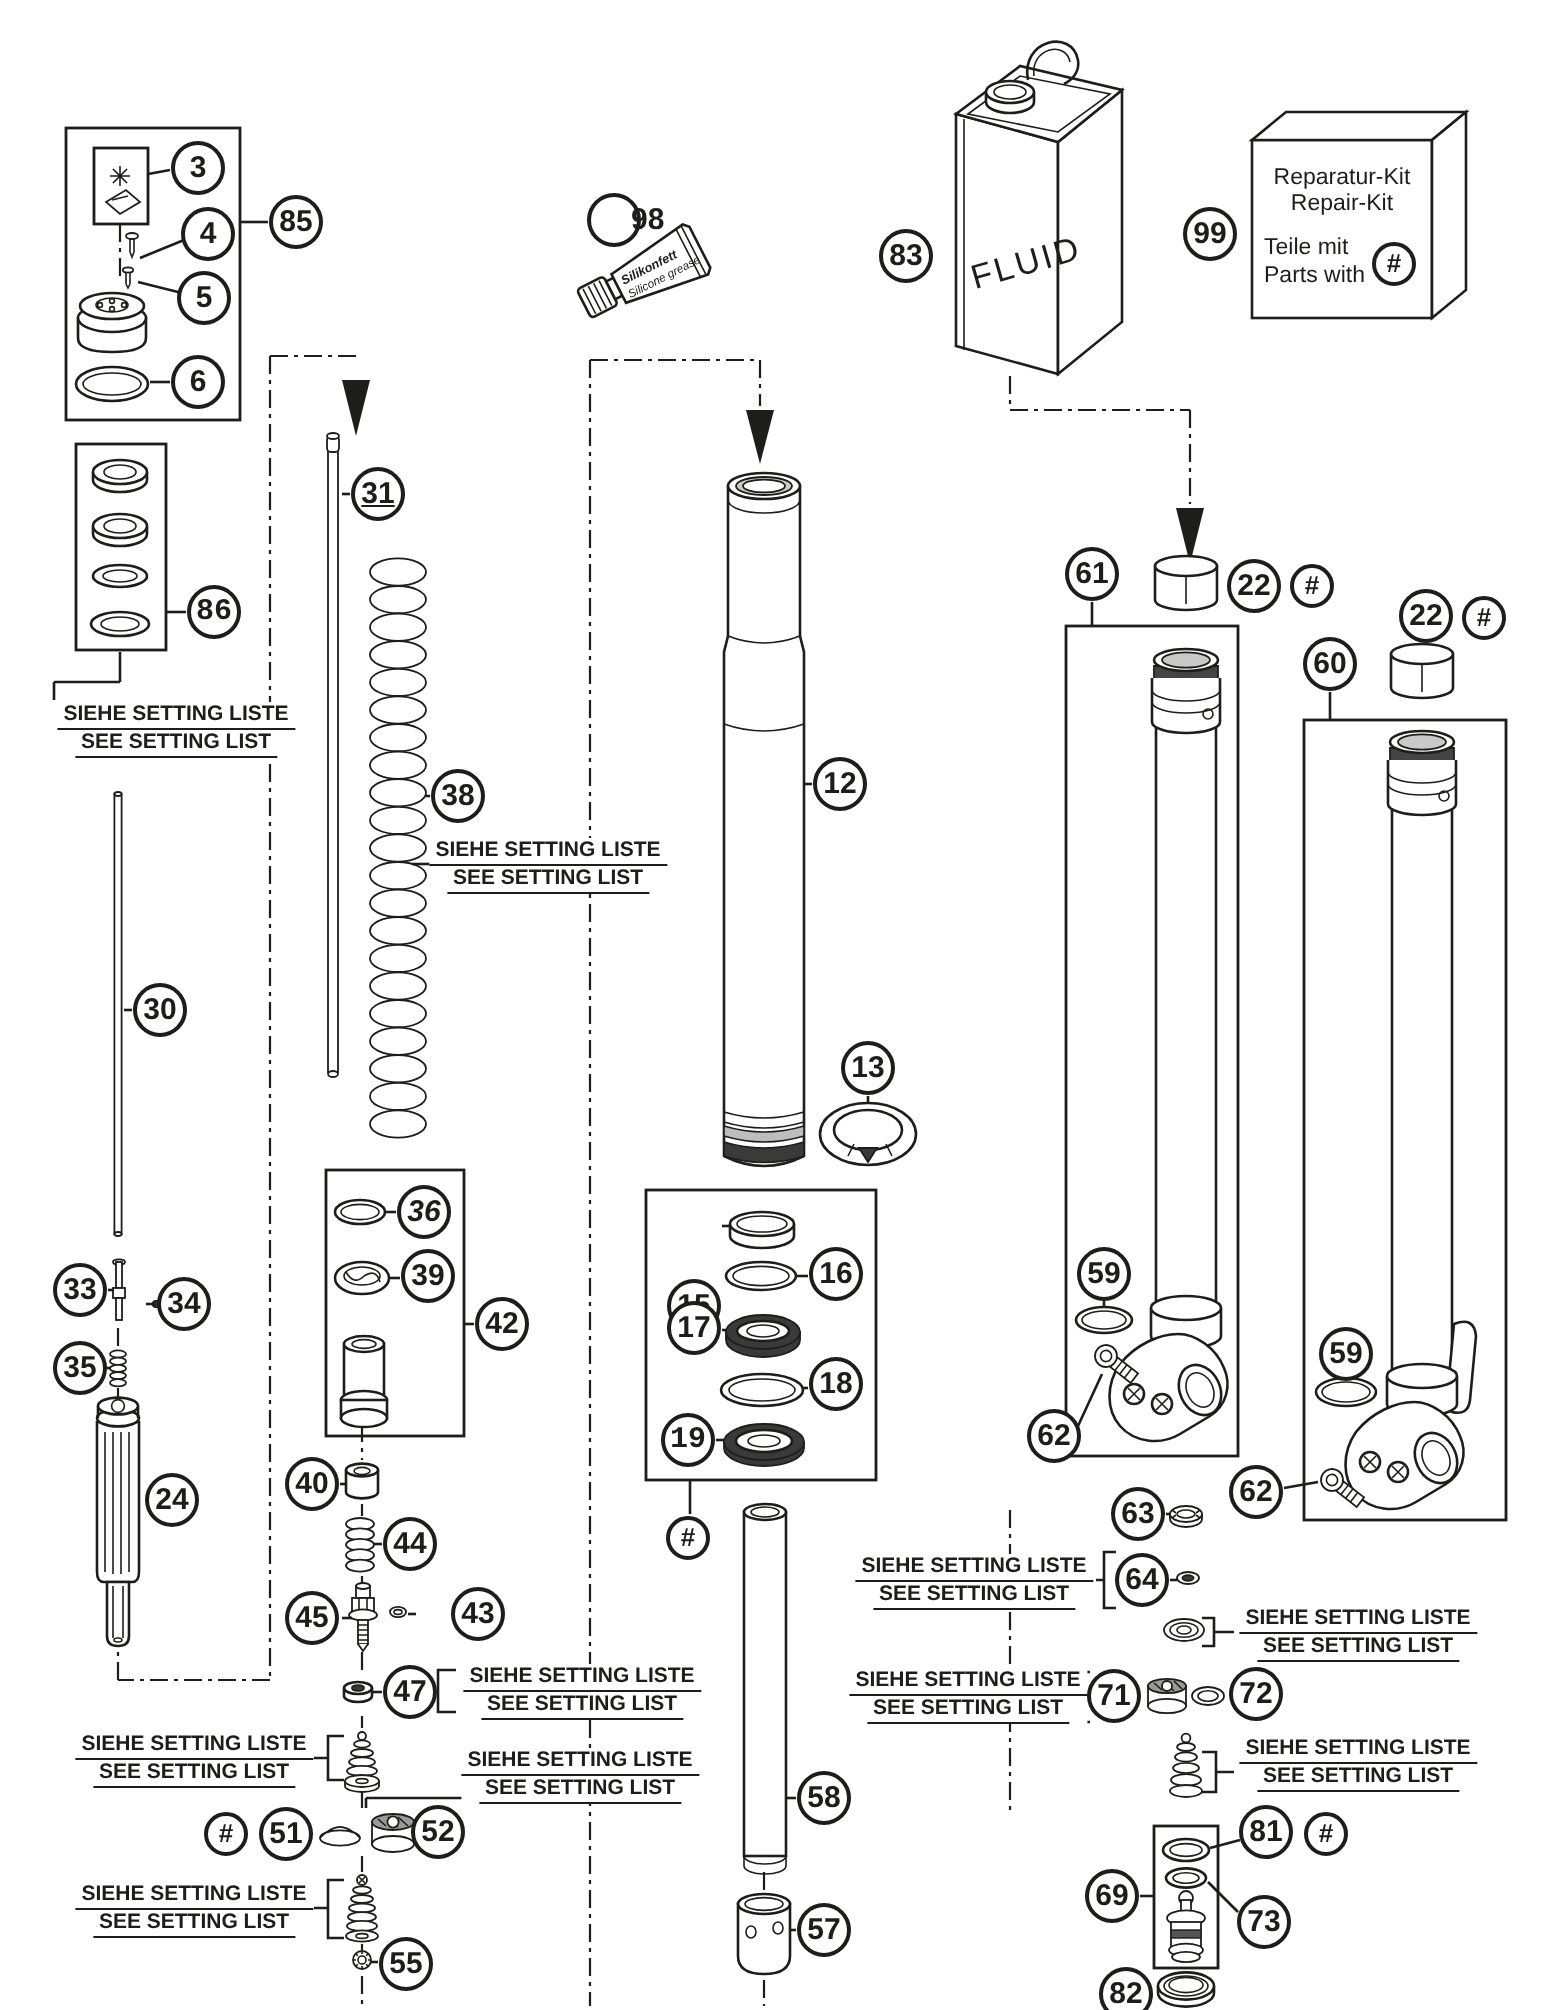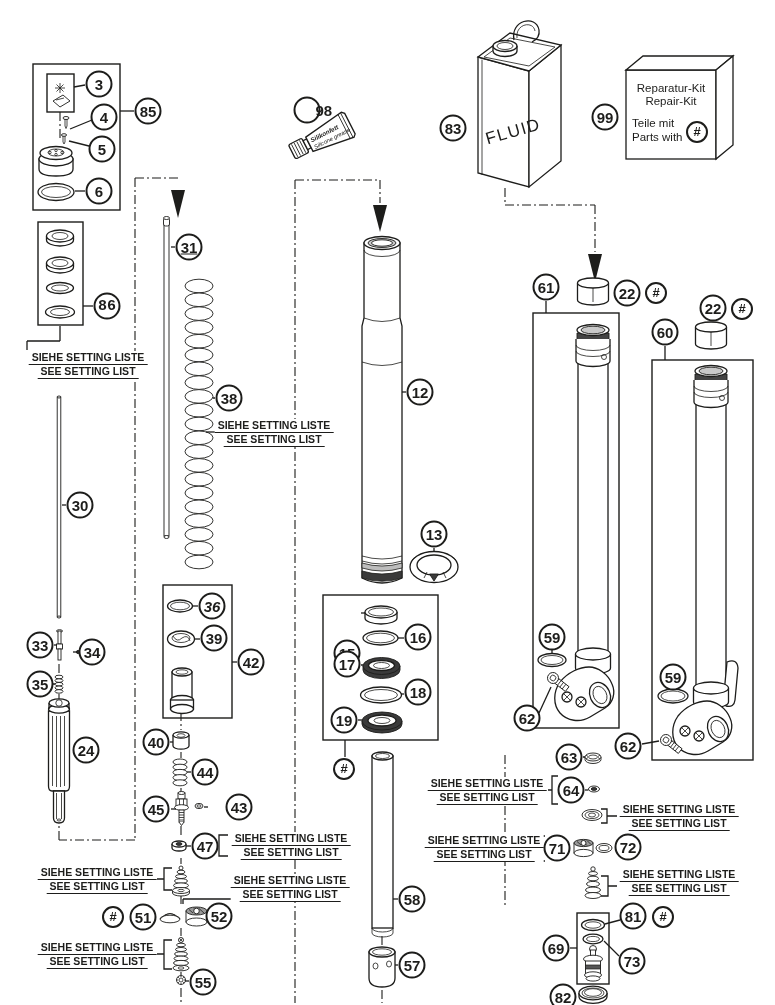--- a/index.html
+++ b/index.html
@@ -597,21 +597,21 @@
       <div class="co" style="left: 229px; top: 398px;">38</div>
       <div class="co" style="left: 307px; top: 110px; padding-left: 20px;">98</div>
       <div class="co" style="left: 453px; top: 128px;">83</div>
       <div class="co" style="left: 605px; top: 117px;">99</div>
       <div class="co" style="left: 420px; top: 392px;">12</div>
       <div class="co" style="left: 434px; top: 534px;">13</div>
       <div class="co" style="left: 347px; top: 613px; margin-top: 40px;">15</div>
       <div class="co" style="left: 418px; top: 637px;">16</div>
       <div class="co" style="left: 347px; top: 664px;">17</div>
       <div class="co" style="left: 418px; top: 692px;">18</div>
-      <div class="co" style="left: 344px; top: 720px;">19</div>
+      <div class="co" style="left: 344px; top: 720px; font-family: Liberation Mono, monospace;">19</div>
       <div class="co sm" style="left: 344px; top: 769px;">#</div>
       <div class="co" style="left: 412px; top: 899px;">58</div>
       <div class="co" style="left: 412px; top: 965px;">57</div>
       <div class="co" style="left: 212px; top: 606px; font-style: italic;">36</div>
       <div class="co" style="left: 214px; top: 638px;">39</div>
       <div class="co" style="left: 251px; top: 662px;">42</div>
       <div class="co" style="left: 156px; top: 742px;">40</div>
       <div class="co" style="left: 205px; top: 772px;">44</div>
       <div class="co" style="left: 156px; top: 809px;">45</div>
       <div class="co" style="left: 219px; top: 807px; margin-left: 20px;">43</div>

